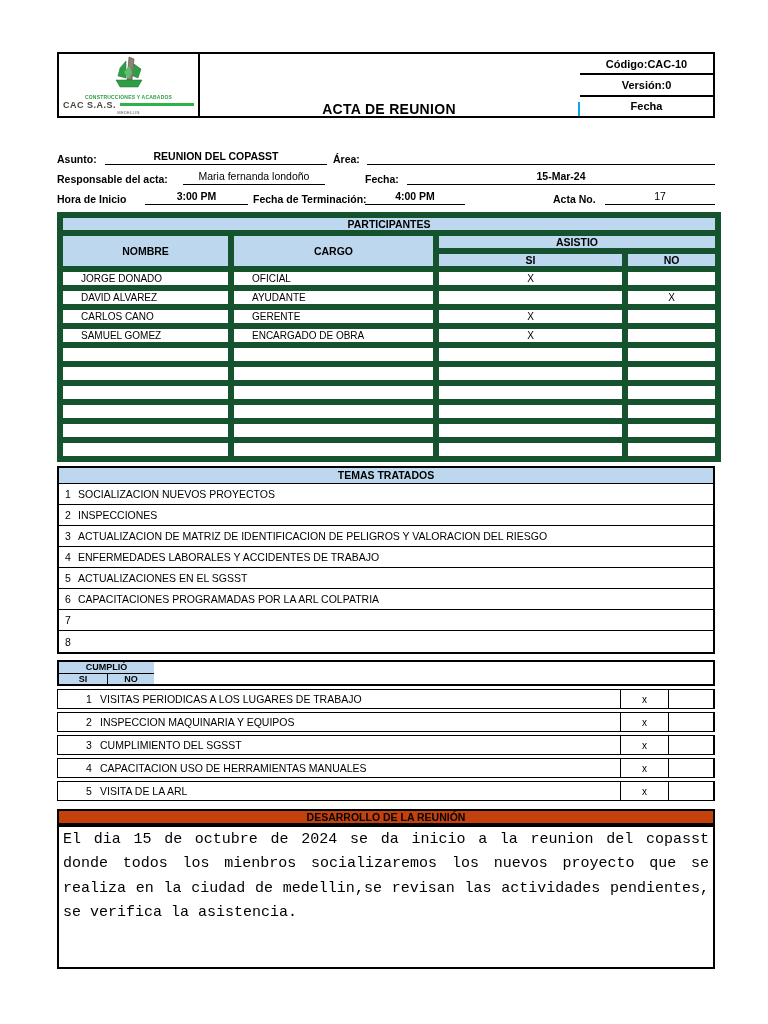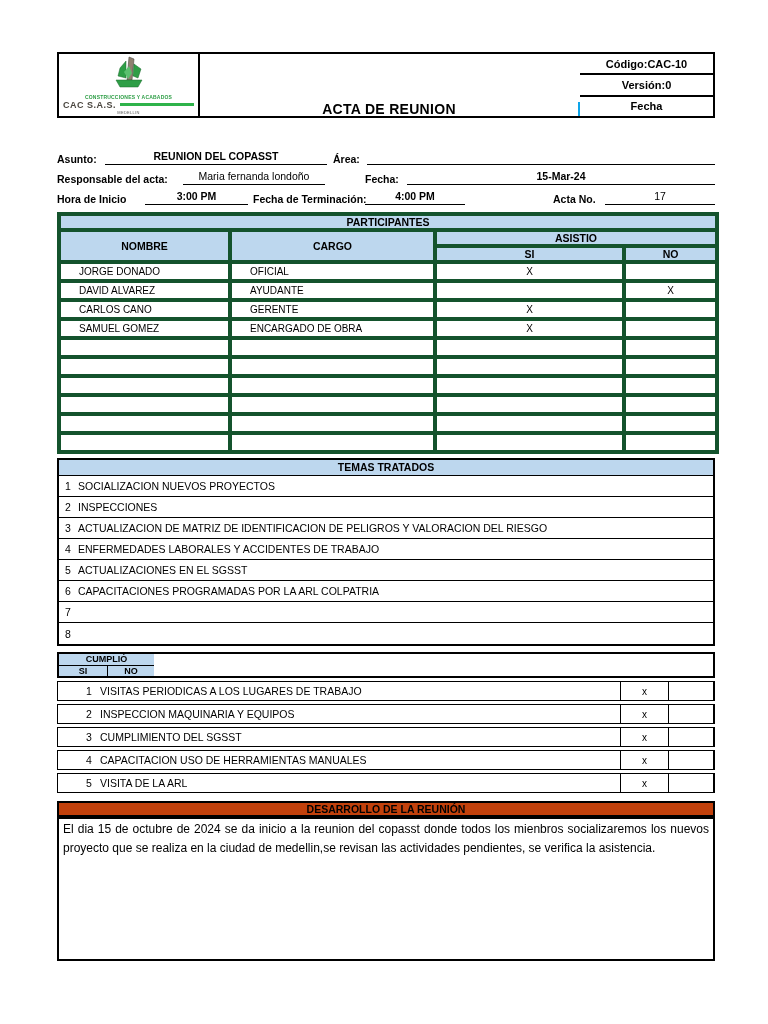--- a/index.html
+++ b/index.html
@@ -29,21 +29,21 @@
 
   
   .form{margin-top:27px;}
   .frow{display:flex;align-items:flex-end;height:20px;font-size:10.5px;}
   .flabel{font-weight:bold;white-space:nowrap;}
   .uline{border-bottom:1px solid #000;text-align:center;line-height:15px;box-sizing:border-box;}
   .bold{font-weight:bold;}
   .tbl-title{background:#BDD7EE;font-weight:bold;text-align:center;font-size:10.5px;}
 
   table.grid{border-collapse:collapse;table-layout:fixed;width:658px;margin-top:7px;}
-  table.grid td{border:4px solid #14532d;font-size:10px;padding:0 18px;height:19px;
+  table.grid td{border:6px solid #14532d;font-size:10px;padding:0 18px;height:19px;
     overflow:hidden;white-space:nowrap;box-sizing:border-box;}
   table.grid{border:2px solid #000;}
   table.grid td.hd{background:#BDD7EE;font-weight:bold;text-align:center;font-size:10.5px;}
   table.grid td.ct{text-align:center;}
   table.grid tr.cap td{height:16px;}
   table.grid tr.h td{height:15px;}
 
   
   .temas{border:2px solid #000;margin-top:4px;box-sizing:border-box;}
   .temas .ttl{height:15px;line-height:15px;border-bottom:1px solid #000;}
@@ -72,21 +72,21 @@
   .crow .num{width:14px;margin-left:28px;}
   .crow .sic{width:48px;display:flex;align-items:center;justify-content:center;
     border-right:1px solid #000;font-size:10px;box-sizing:border-box;}
   .crow .noc{width:45px;box-sizing:border-box;}
 
   
   .des{margin-top:8px;}
   .des-title{border:2px solid #000;background:#c2410c;height:16px;line-height:13px;
     text-align:center;font-weight:bold;font-size:10.5px;box-sizing:border-box;}
   .des-box{border:2px solid #000;height:144px;box-sizing:border-box;padding:1px 4px;}
-  .des-box p{margin:0;font-size:12px;line-height:1.62;text-align:justify;}
+  .des-box p{margin:0;font-size:15px;line-height:1.62;text-align:justify;font-family:Liberation Mono, monospace;}
 </style>
 </head>
 <body>
 
 <div class="page">
 
   <div class="hdr">
     <div class="logo-cell">
       <span>
         <svg width="34" height="34" viewBox="0 0 34 34">

